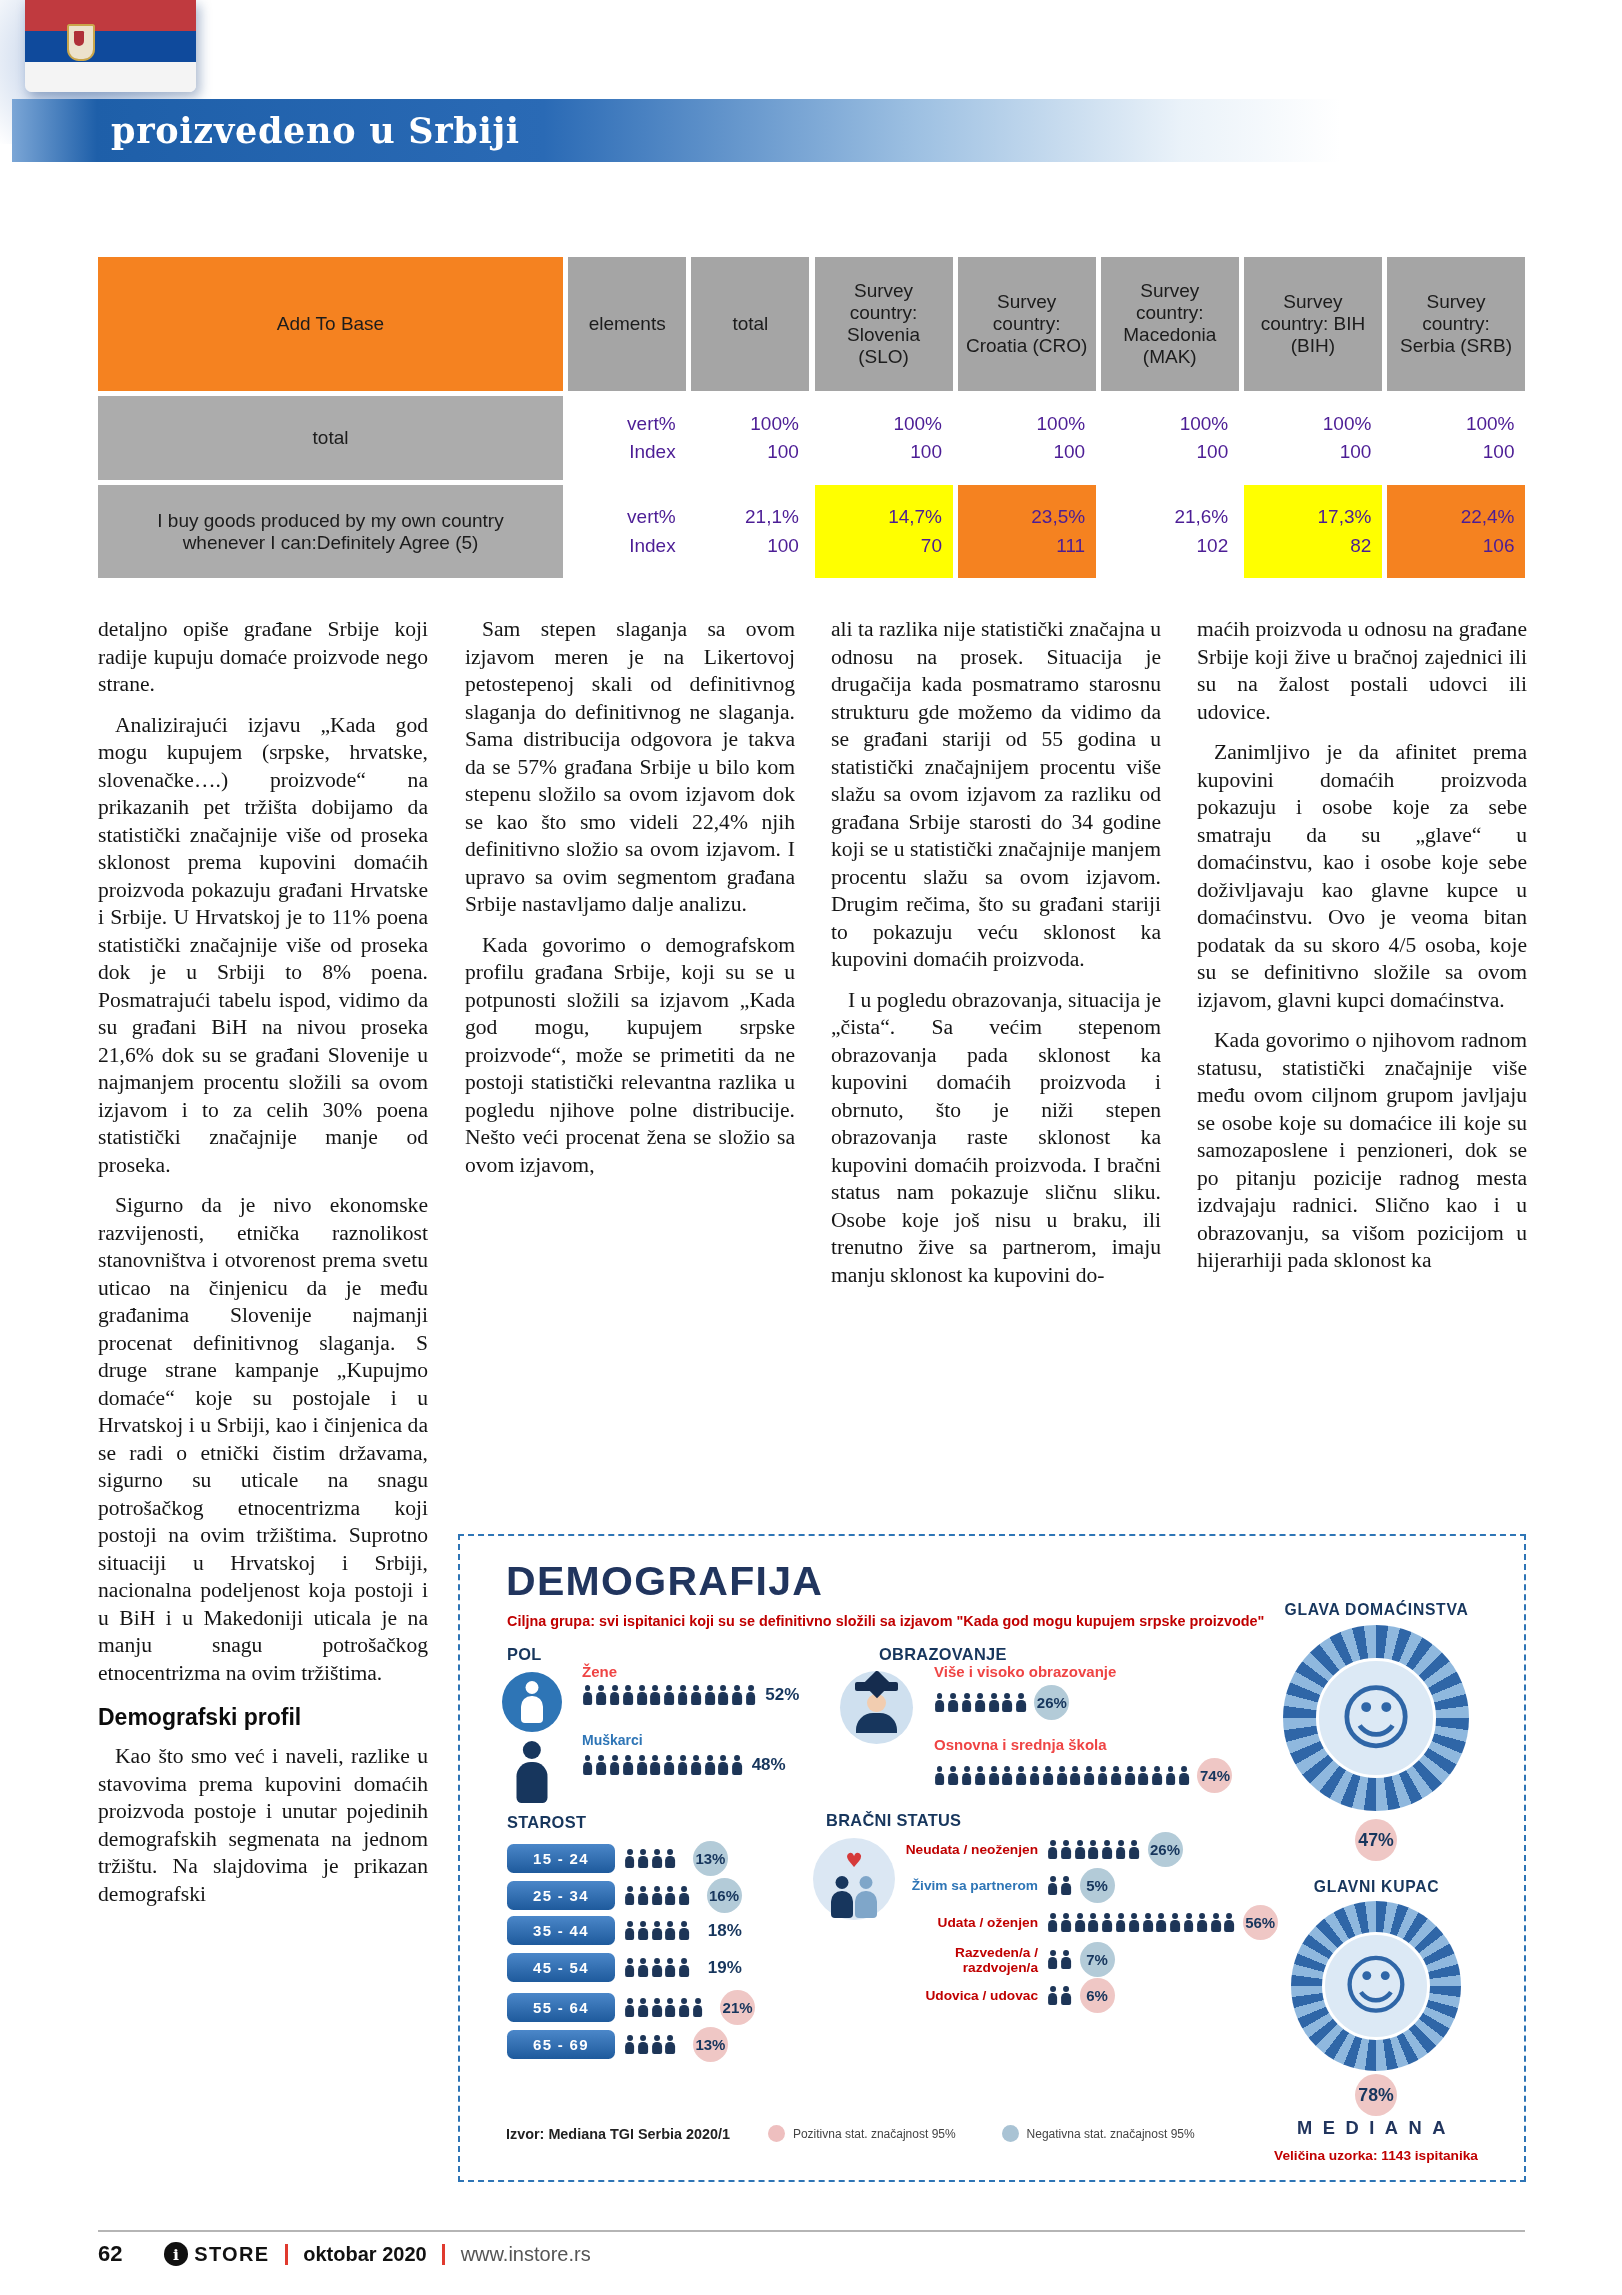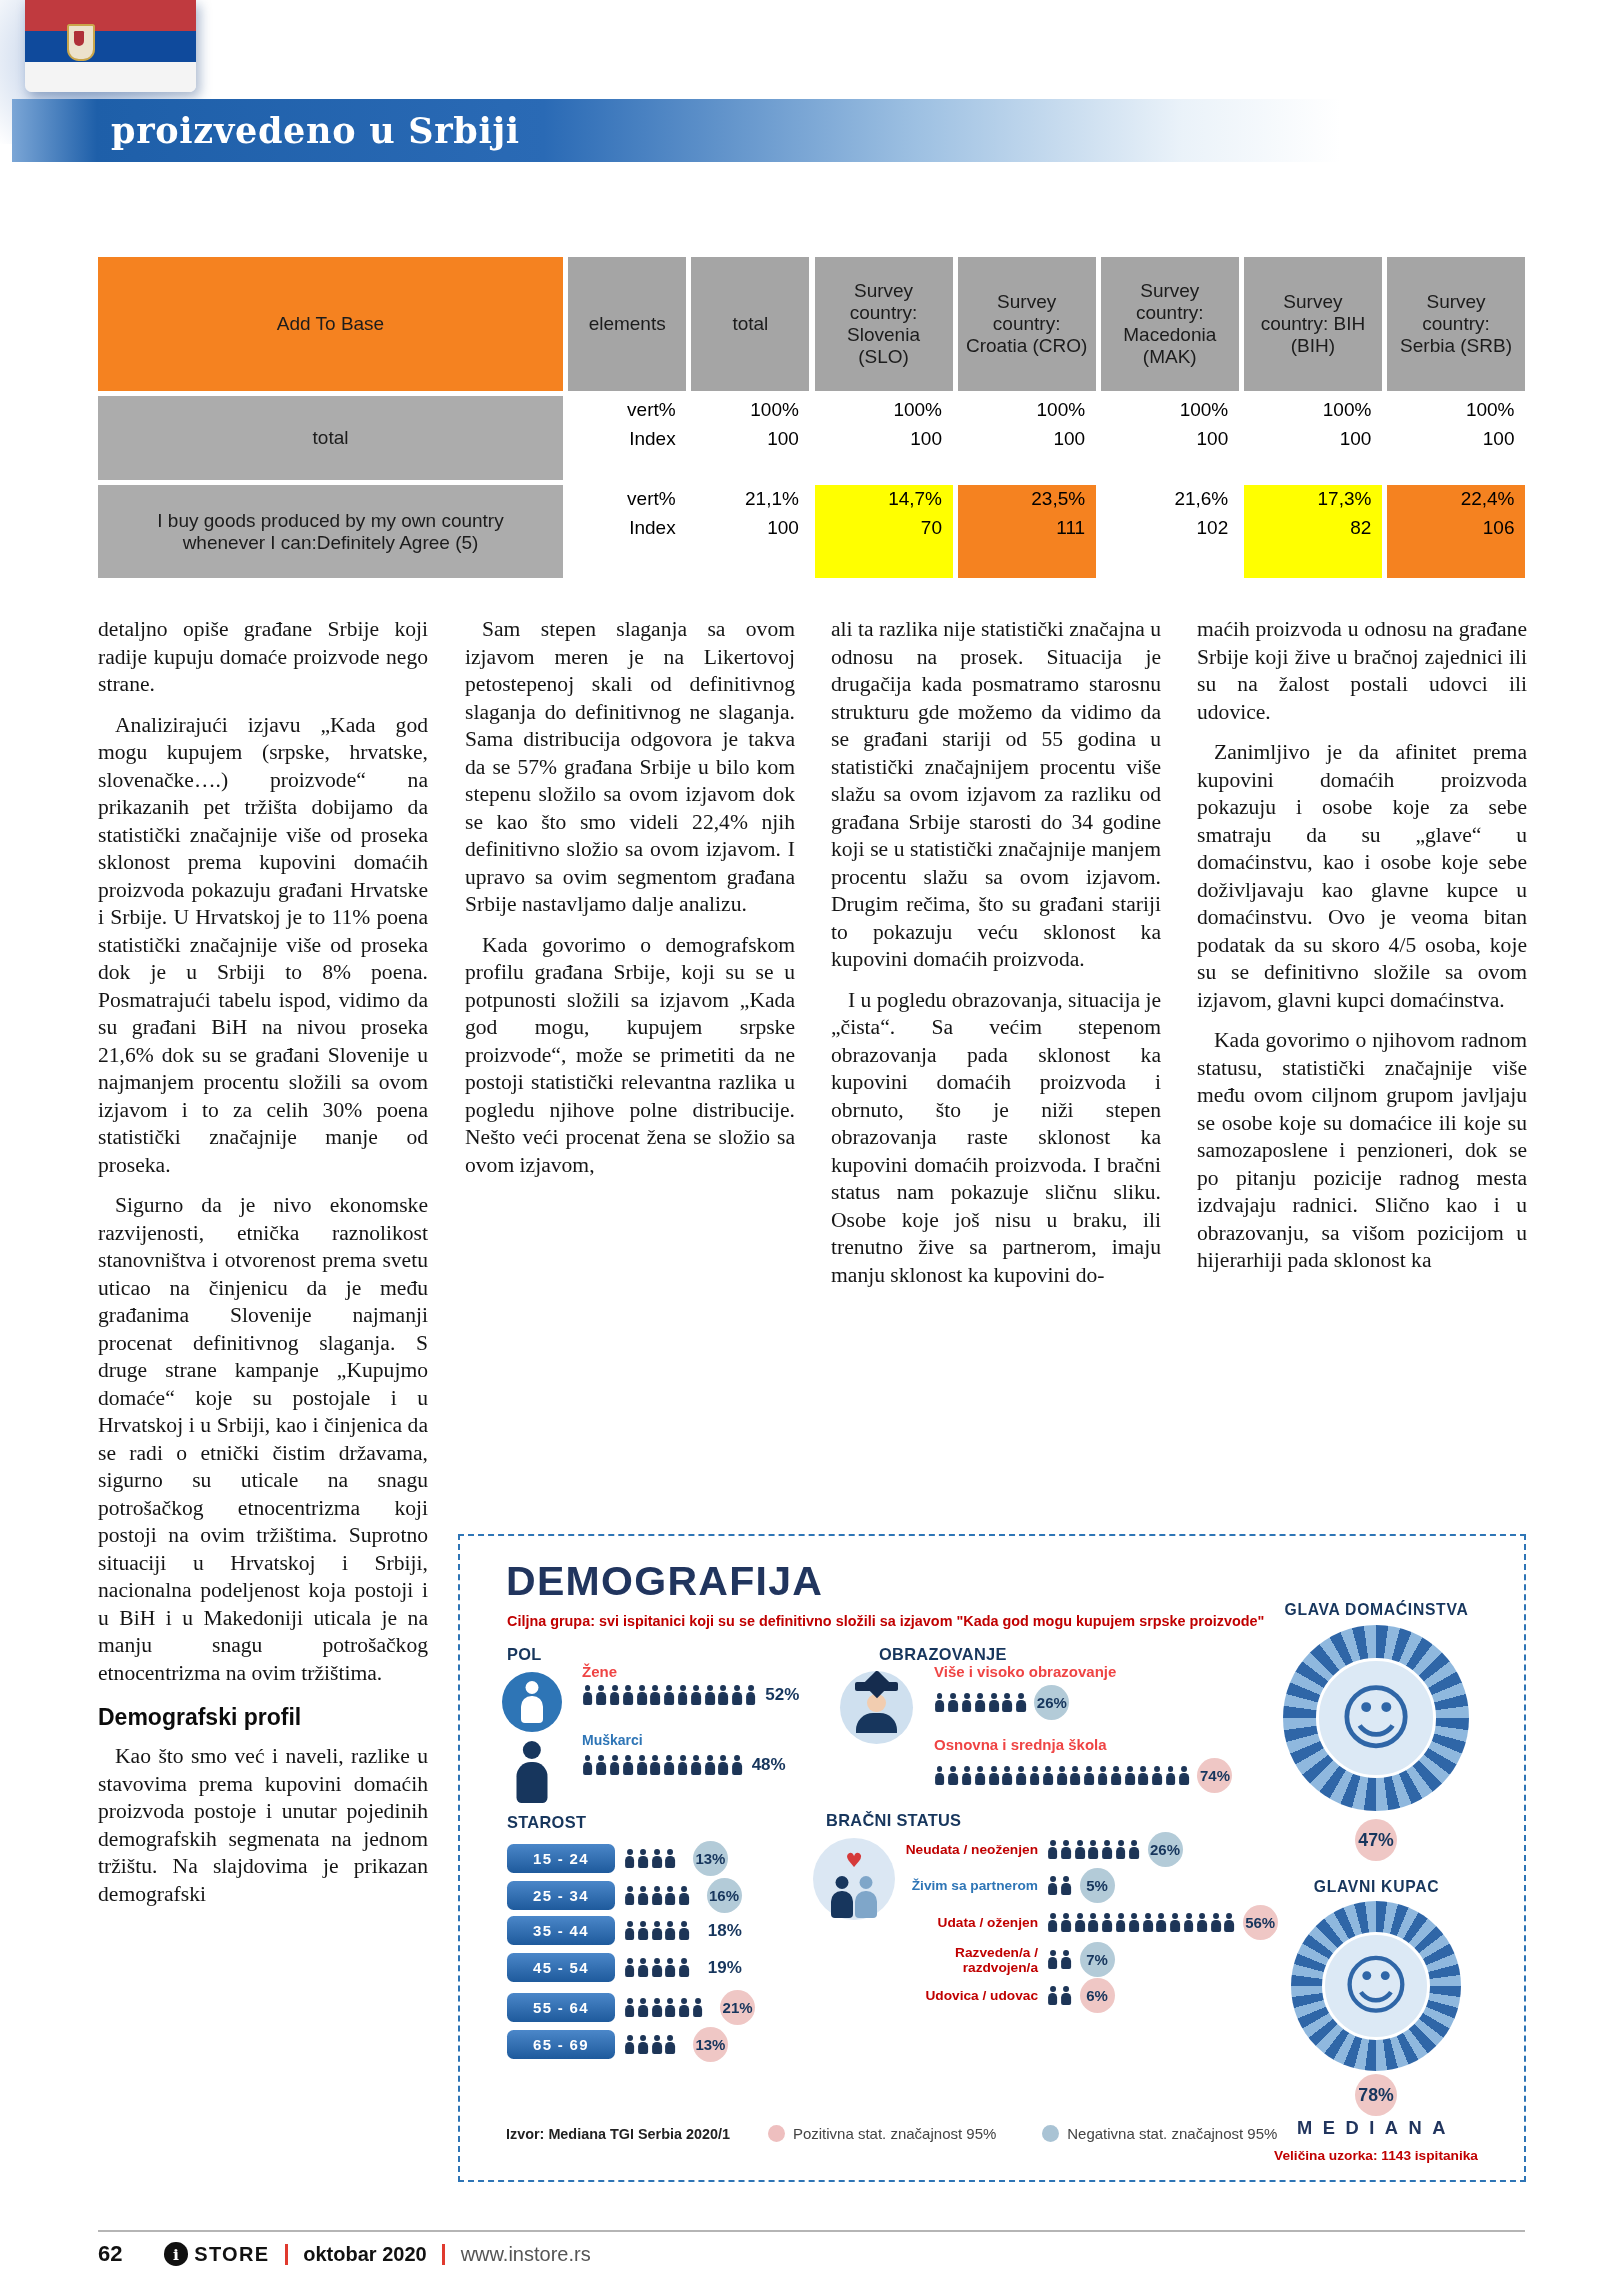--- a/index.html
+++ b/index.html
@@ -26,22 +26,22 @@
   
   .survey-table{position:absolute;left:98px;top:257px;width:1427px;
     display:grid;grid-template-columns:465px 118px 118px repeat(5,1fr);
     grid-template-rows:134px 84px 93px;gap:5.2px;font-size:19px;}
   .tc{background:#fff;}
   .th{display:flex;align-items:center;justify-content:center;text-align:center;padding:0 5.2px;color:#1c1c1c;}
   .gray{background:#a5a5a5;}
   .orange{background:#f58220;}
   .rl{display:flex;align-items:center;justify-content:center;text-align:center;background:#acacac;
       padding:0 17px;color:#1c1c1c;}
-  .valcell{display:flex;flex-direction:column;align-items:flex-end;
-      padding-right:10.5px;line-height:1.5;color:#000000;}
+  .valcell{display:flex;flex-direction:column;justify-content:center;align-items:flex-end;
+      padding-right:10.5px;line-height:1.5;color:#4c1d95;}
   .hl-y{background:#ffff00;}
   .hl-o{background:#f58220;}
 
   
   .col{position:absolute;top:616px;width:330px;font-family:"Liberation Serif", serif;
        font-size:21.6px;line-height:27.5px;text-align:justify;color:#151515;overflow:hidden;}
   .c1{left:98px;height:1623px;}
   .c2{left:465px;height:913px;}
   .c3{left:831px;height:913px;}
   .c4{left:1197px;height:913px;}
@@ -112,21 +112,21 @@
   .sunburst{position:absolute;border-radius:50%;
       background:repeating-conic-gradient(#2f66a7 0deg 7.5deg,#8fb8de 7.5deg 15deg);
       display:flex;align-items:center;justify-content:center;}
   .sunburst .inner{width:64%;height:64%;border-radius:50%;background:#dce9f5;border:3.9px solid #fff;
       display:flex;align-items:center;justify-content:center;
       font-family:"DejaVu Sans", sans-serif;color:#2f66a7;}
   .center-lab{width:275px;text-align:center;font-size:15.7px;font-weight:bold;color:#17365d;letter-spacing:0.7px;}
   .mediana{width:275px;text-align:center;font-size:18.3px;font-weight:bold;color:#21355e;letter-spacing:10.5px;}
   .sample{width:314px;text-align:center;font-size:13.7px;font-weight:bold;color:#c00000;}
   .izvor{font-size:14.4px;font-weight:bold;color:#222;}
-  .legend{display:flex;align-items:center;gap:46px;font-size:15px;color:#444;}
+  .legend{display:flex;align-items:center;gap:46px;font-size:12px;color:#444;}
   .leg-item{display:flex;align-items:center;gap:7.9px;}
   .dot{width:17px;height:17px;border-radius:50%;flex:none;}
   .dot.pos{background:#eebfbf;}
   .dot.neg{background:#a9c3d4;}
 
   
   .footer-line{position:absolute;left:98px;right:98px;top:2230px;border-top:2px solid #b5b5b5;}
   .footer{position:absolute;left:98px;top:2241px;display:flex;align-items:center;gap:15.7px;font-size:20px;}
   .pageno{font-weight:bold;font-size:22px;}
   .logo-group{display:flex;align-items:center;gap:6.5px;margin-left:26px;}

